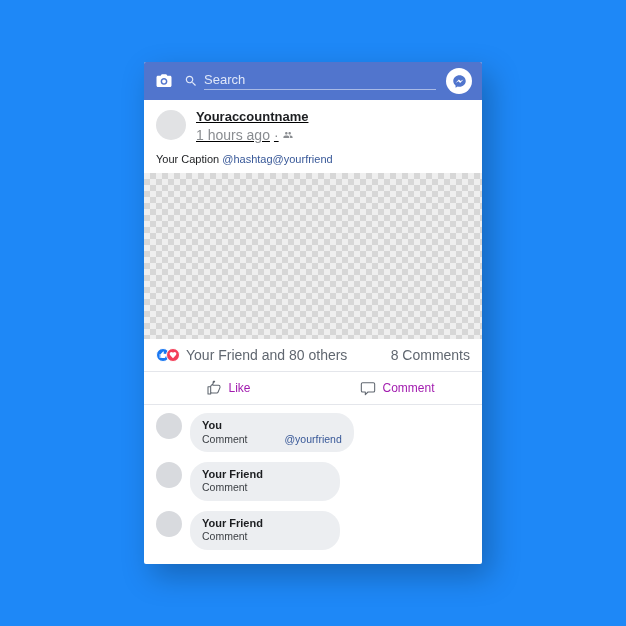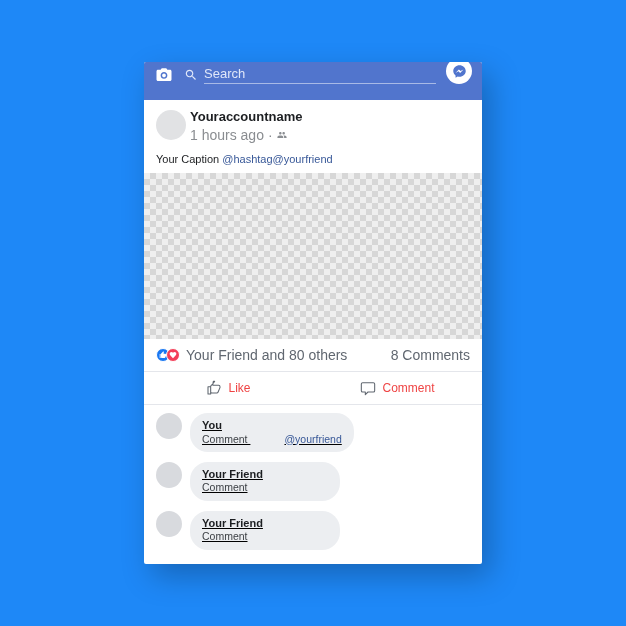--- a/index.html
+++ b/index.html
@@ -18,21 +18,21 @@
     background: #fff;
     border-radius: 2px;
     box-shadow: 8px 12px 30px rgba(0,0,0,0.25);
     overflow: hidden;
   }
   
   .header {
     background: #5175cd;
     height: 38px;
     display: flex;
-    align-items: flex-end;
+    align-items: center;
     padding: 16px 10px;
     gap: 10px;
   }
   .camera-btn {
     width: 20px; height: 18px;
     display:flex; align-items:center; justify-content:center;
   }
   .search-wrap {
     flex:1;
     display:flex;
@@ -46,21 +46,22 @@
   .msg-btn {
     width:26px; height:26px;
     background:#fff;
     border-radius:50%;
     display:flex; align-items:center; justify-content:center;
   }
   
   .post-head {
     padding: 10px 12px 6px 12px;
     display:flex;
-    gap:4px;
+    gap:10px;
+    text-decoration:underline;
   }
   .avatar {
     width:30px; height:30px; border-radius:50%;
     background:#e1e2e4;
     flex-shrink:0;
   }
   .post-head-text { line-height:1.15; }
   .acct-name { font-size:13px; font-weight:600; color:#1c1e21; }
   .meta { font-size:14px; color:#8a8d91; display:flex; align-items:center; gap:4px; margin-top:2px;}
   .caption {
@@ -108,39 +109,38 @@
     border-bottom:1px solid #e4e6eb;
   }
   .act-btn {
     flex:1;
     display:flex;
     align-items:center;
     justify-content:center;
     gap:6px;
     padding:8px 0;
     font-size:12px;
-    color:#ef4444;
+    color:#a21caf;
     font-weight:500;
     cursor:pointer;
   }
   .act-btn svg { width:16px; height:16px; }
   
   .comments { padding: 8px 12px 14px 12px; display:flex; flex-direction:column; gap:10px;}
   .comment { display:flex; gap:8px; align-items:flex-start;}
   .c-avatar {
     width:26px; height:26px; border-radius:50%;
     background:#d8dade; flex-shrink:0;
   }
   .c-bubble {
     background:#eceef1;
     border-radius:18px;
     padding:6px 12px 7px 12px;
     min-width:150px;
     line-height:1.2;
-    text-decoration:underline;
   }
   .c-name { font-size:11px; font-weight:700; color:#1c1e21; }
   .c-text { font-size:10.5px; color:#3b3f44; }
   .c-text .mention { color:#385898;margin-left:34px; }
 </style>
 </head>
 <body>
 
 <div class="device">
 

